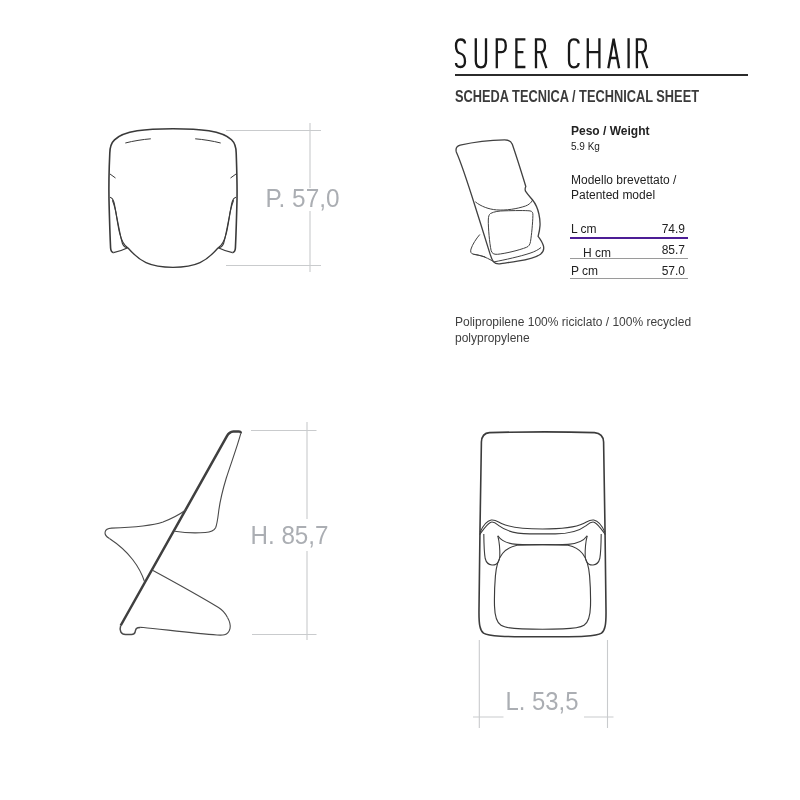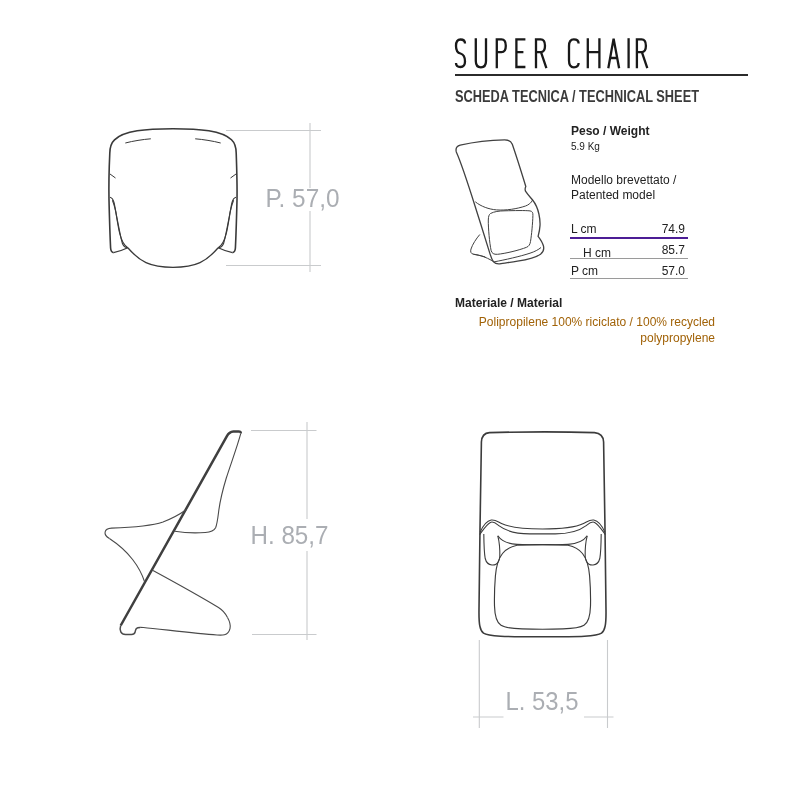--- a/index.html
+++ b/index.html
@@ -59,23 +59,22 @@
     <span style="position:absolute;left:1px;top:7px;margin-left:12px;">H cm</span>
         <span style="position:absolute;right:3px;top:4.5px;">85.7</span>
   </div>
 
   <div style="height:18.5px;border-bottom:1px solid #9a9a9a;position:relative;text-align:center;">
     <span style="position:absolute;left:1px;top:4.5px;">P cm</span>
         <span style="position:absolute;right:3px;top:4.5px;margin-left:47px;">57.0</span>
   </div>
 </div>
 
-<div class="abs" style="left:455px;top:294.5px;width:300px;font-size:12px;line-height:16px;font-weight:bold;color:#222;">Materiale / Material</div>
-
-<div class="abs" style="left:455px;top:313.5px;width:260px;font-size:12px;line-height:16px;color:#a16207;text-align:right;">Polipropilene 100% riciclato / 100% recycled polypropylene</div>
+
+<div class="abs" style="left:455px;top:313.5px;width:260px;font-size:12px;line-height:16px;color:#404040;">Polipropilene 100% riciclato / 100% recycled polypropylene</div>
 
 <svg class="abs" style="left:0;top:0;" width="800" height="800" viewBox="0 0 800 800" fill="none">
 
   <g stroke="#c9cbcd" stroke-width="1.1">
     <path d="M 310,123 V 188 M 310,211 V 272"></path>
 
     <path d="M 226,130.5 H 321 M 226,265.5 H 321"></path>
   </g>
 
   <text x="302.5" y="207" text-anchor="middle" font-family="Liberation Sans, sans-serif" font-size="26" fill="#abaeb3" textLength="74" lengthAdjust="spacingAndGlyphs">P. 57,0</text>

